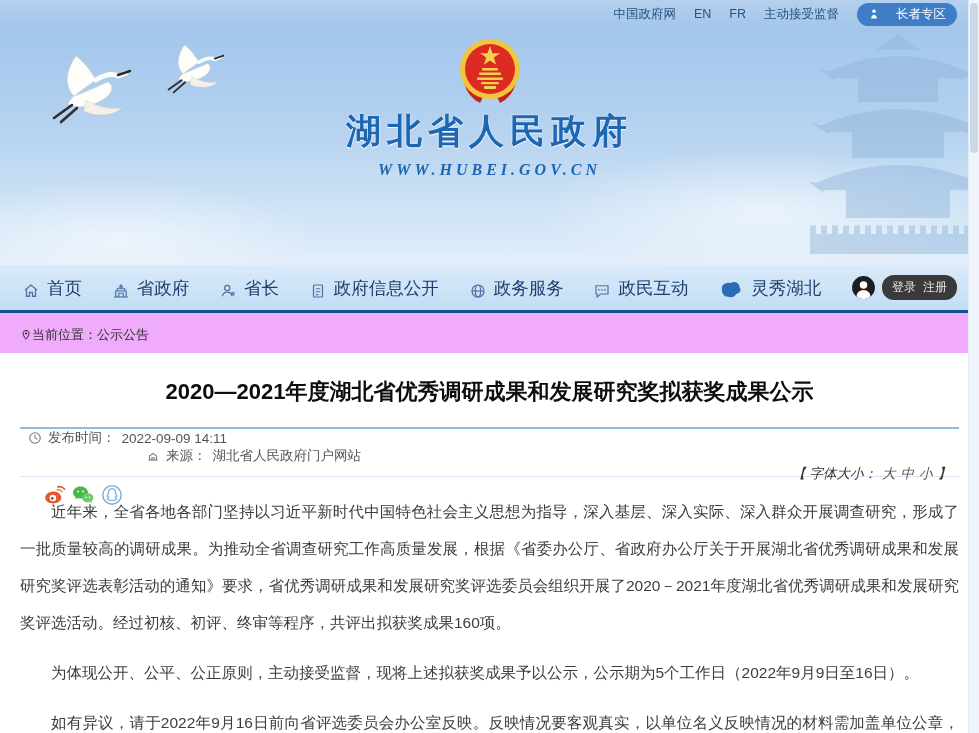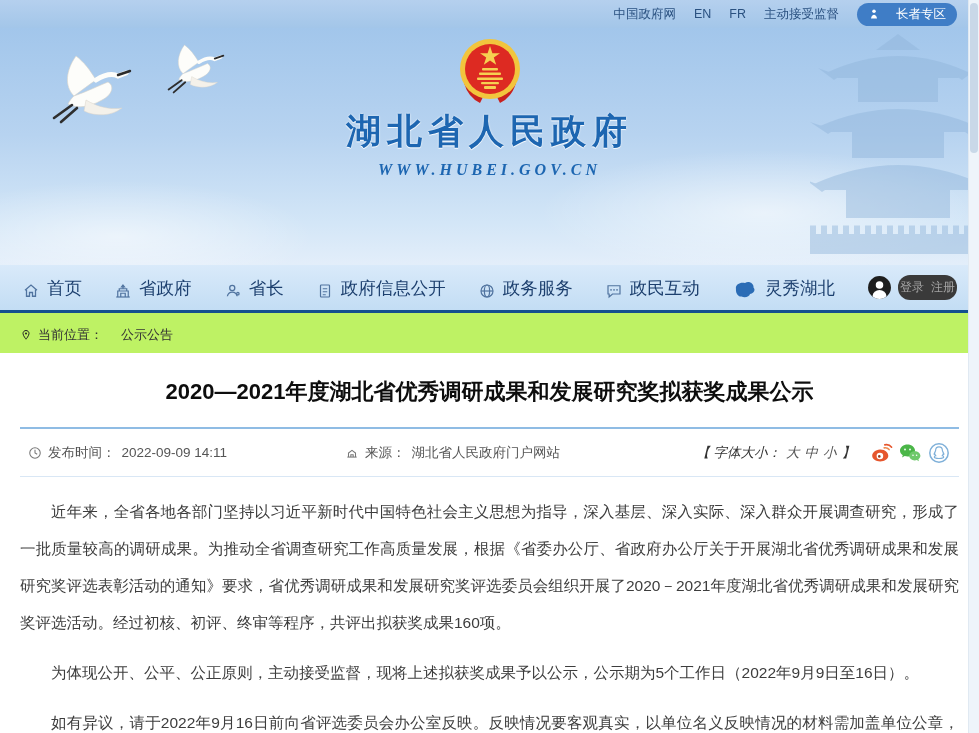--- a/index.html
+++ b/index.html
@@ -42,35 +42,35 @@
 
   
   .nav { height:48px; background:linear-gradient(#d9eafa,#c3ddf4);
     border-bottom:3px solid var(--nav-border,#14508e);
     display:flex; align-items:center; justify-content:space-between; padding:0 22px; }
   .nav-item { display:flex; align-items:flex-end; gap:7px; font-size:17.5px; color:#1c3f6e; cursor:pointer; }
   .nav-item svg { width:18px; height:18px; color:#50739f; }
   .nav-item .map-ic { width:26px; height:19px; color:#2b6cb5; }
   .login-box { display:flex; align-items:center; gap:6px; }
   .avatar { width:25px; height:25px; }
-  .login-pill { background:#3a3a3a; border-radius:12px; padding:4px 2px; display:flex; gap:7px;
-    font-size:12px; color:#a3a3a3; cursor:pointer; }
-
-  
-  .breadcrumb { display:flex; align-items:center; gap:6px; padding:13px 20px 9px;
-    font-size:13px; color:#333; background:#bef264; }
+  .login-pill { background:#3a3a3a; border-radius:12px; padding:4px 10px; display:flex; gap:7px;
+    font-size:12px; color:#e5e5e5; cursor:pointer; }
+
+  
+  .breadcrumb { display:flex; align-items:center; padding:13px 20px 9px;
+    font-size:13px; color:#333; background:#f0abfc; }
   .breadcrumb svg { width:12px; height:14px; color:#222; }
-  .crumb-link { cursor:pointer;margin-left:12px; }
+  .crumb-link { cursor:pointer; }
 
   
   .article { padding:0 20px; background:#fff; }
   .art-title { margin-top:24px; text-align:center; font-size:22px; font-weight:bold; color:#0d0d0d; }
   .divider1 { margin-top:20px; border-top:2px solid #8fbce4; }
   .divider2 { border-top:1px solid #d9e7f5; }
-  .meta { display:flex; align-items:center; height:47px; padding:0 8px; font-size:13.5px; color:#555; }
+  .meta { display:flex; align-items:flex-start; height:47px; padding:0 8px; font-size:13.5px; color:#555;flex-direction:column; }
   .meta-group { display:flex; align-items:center; gap:6px; }
   .meta-src { margin-left:118px; }
   .meta svg.m-ic { width:14px; height:14px; color:#777; }
   .meta-font { margin-left:auto; display:flex; align-items:center; gap:5px; color:#333;font-style:italic; }
   .fs-opt { color:#555; cursor:pointer; }
   .share { display:flex; align-items:center; gap:5px; margin-left:14px; }
   .share svg { width:24px; height:24px; cursor:pointer; }
   .content { margin-top:16px; font-size:15.5px; color:#3d3d3d; line-height:37px; text-align:justify; }
   .content p { text-indent:2em; margin-bottom:13px; }
 

